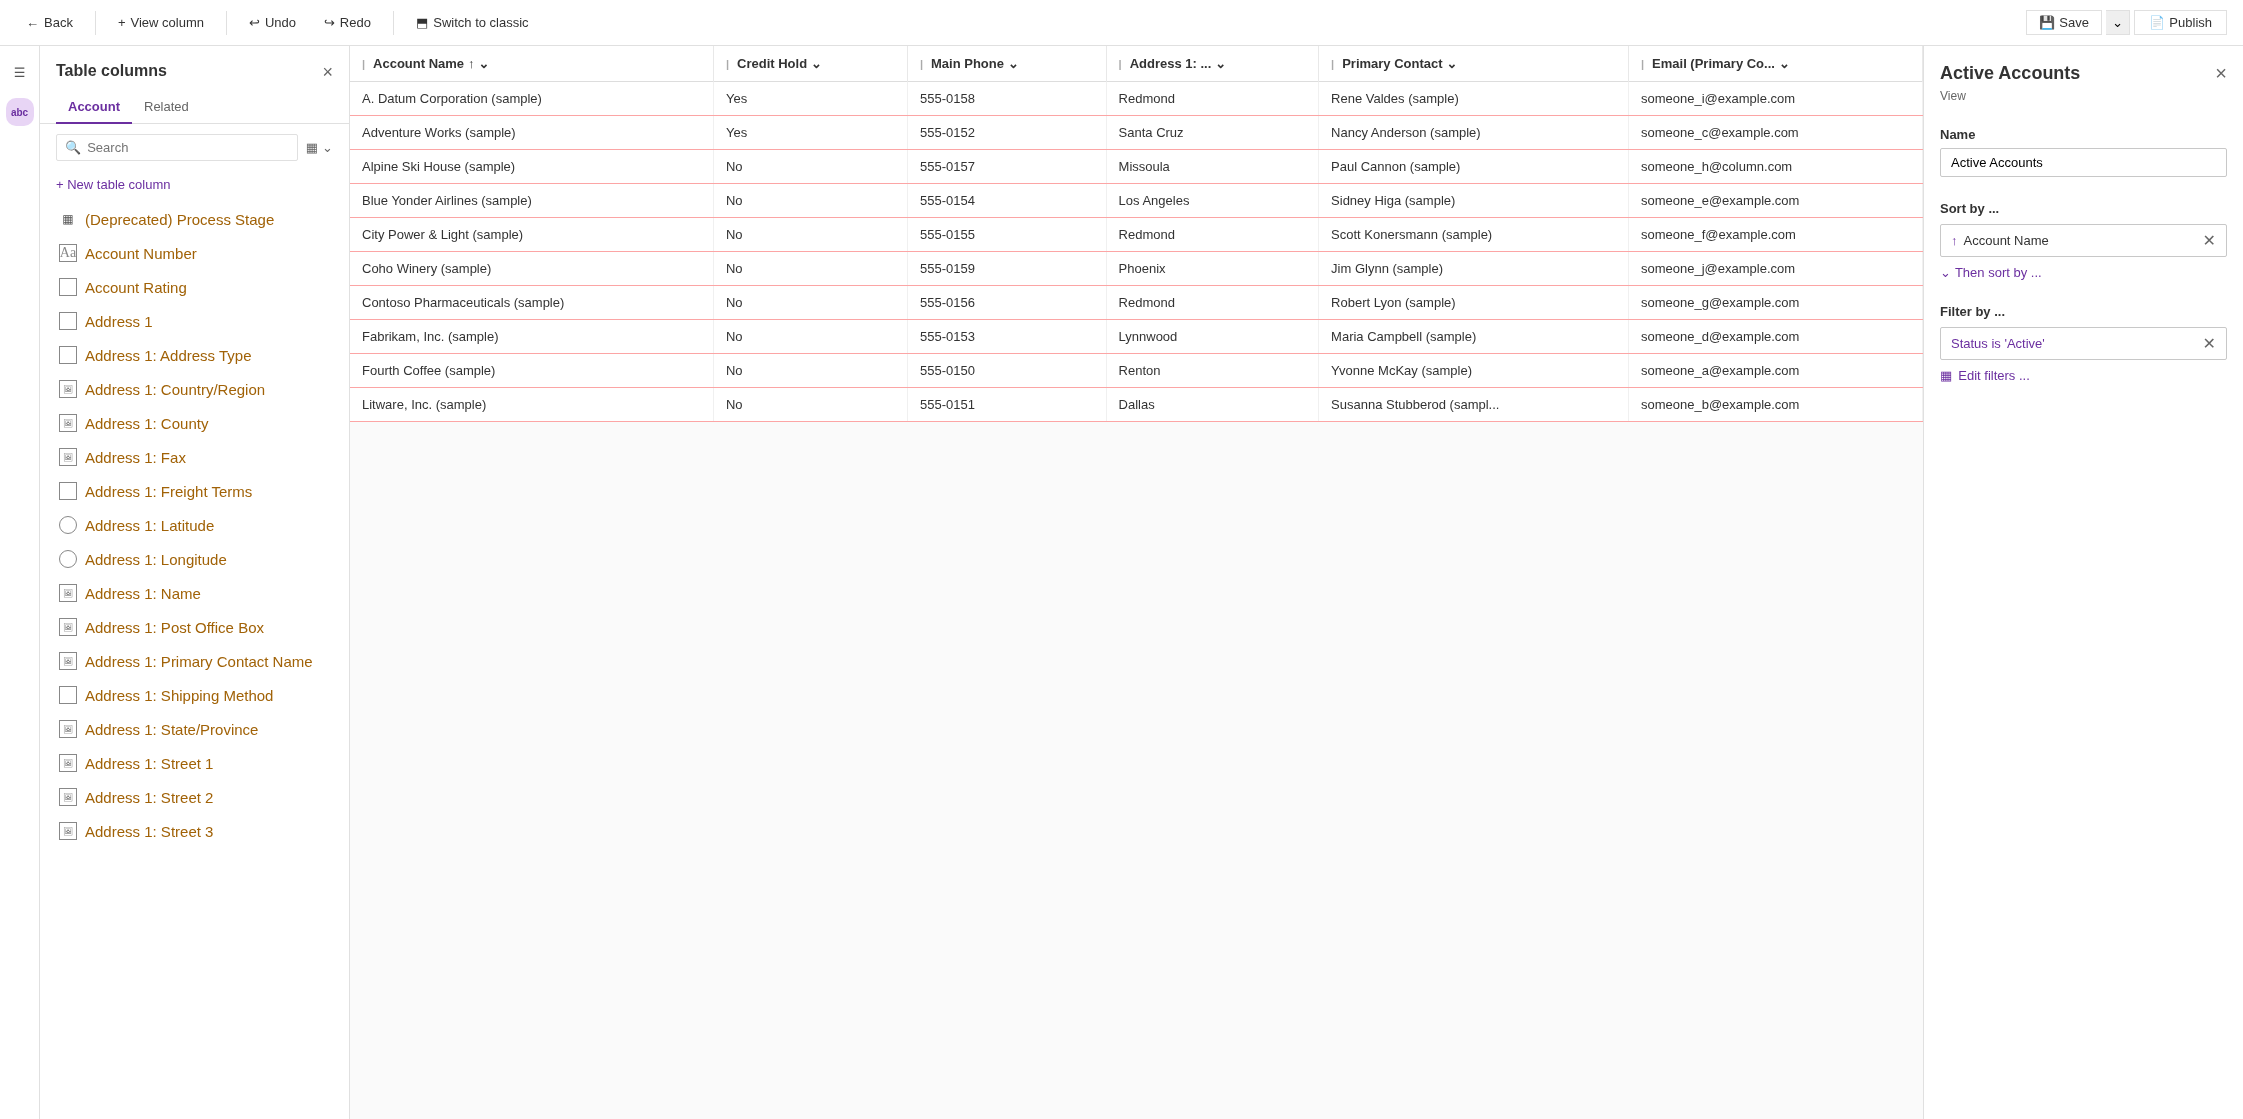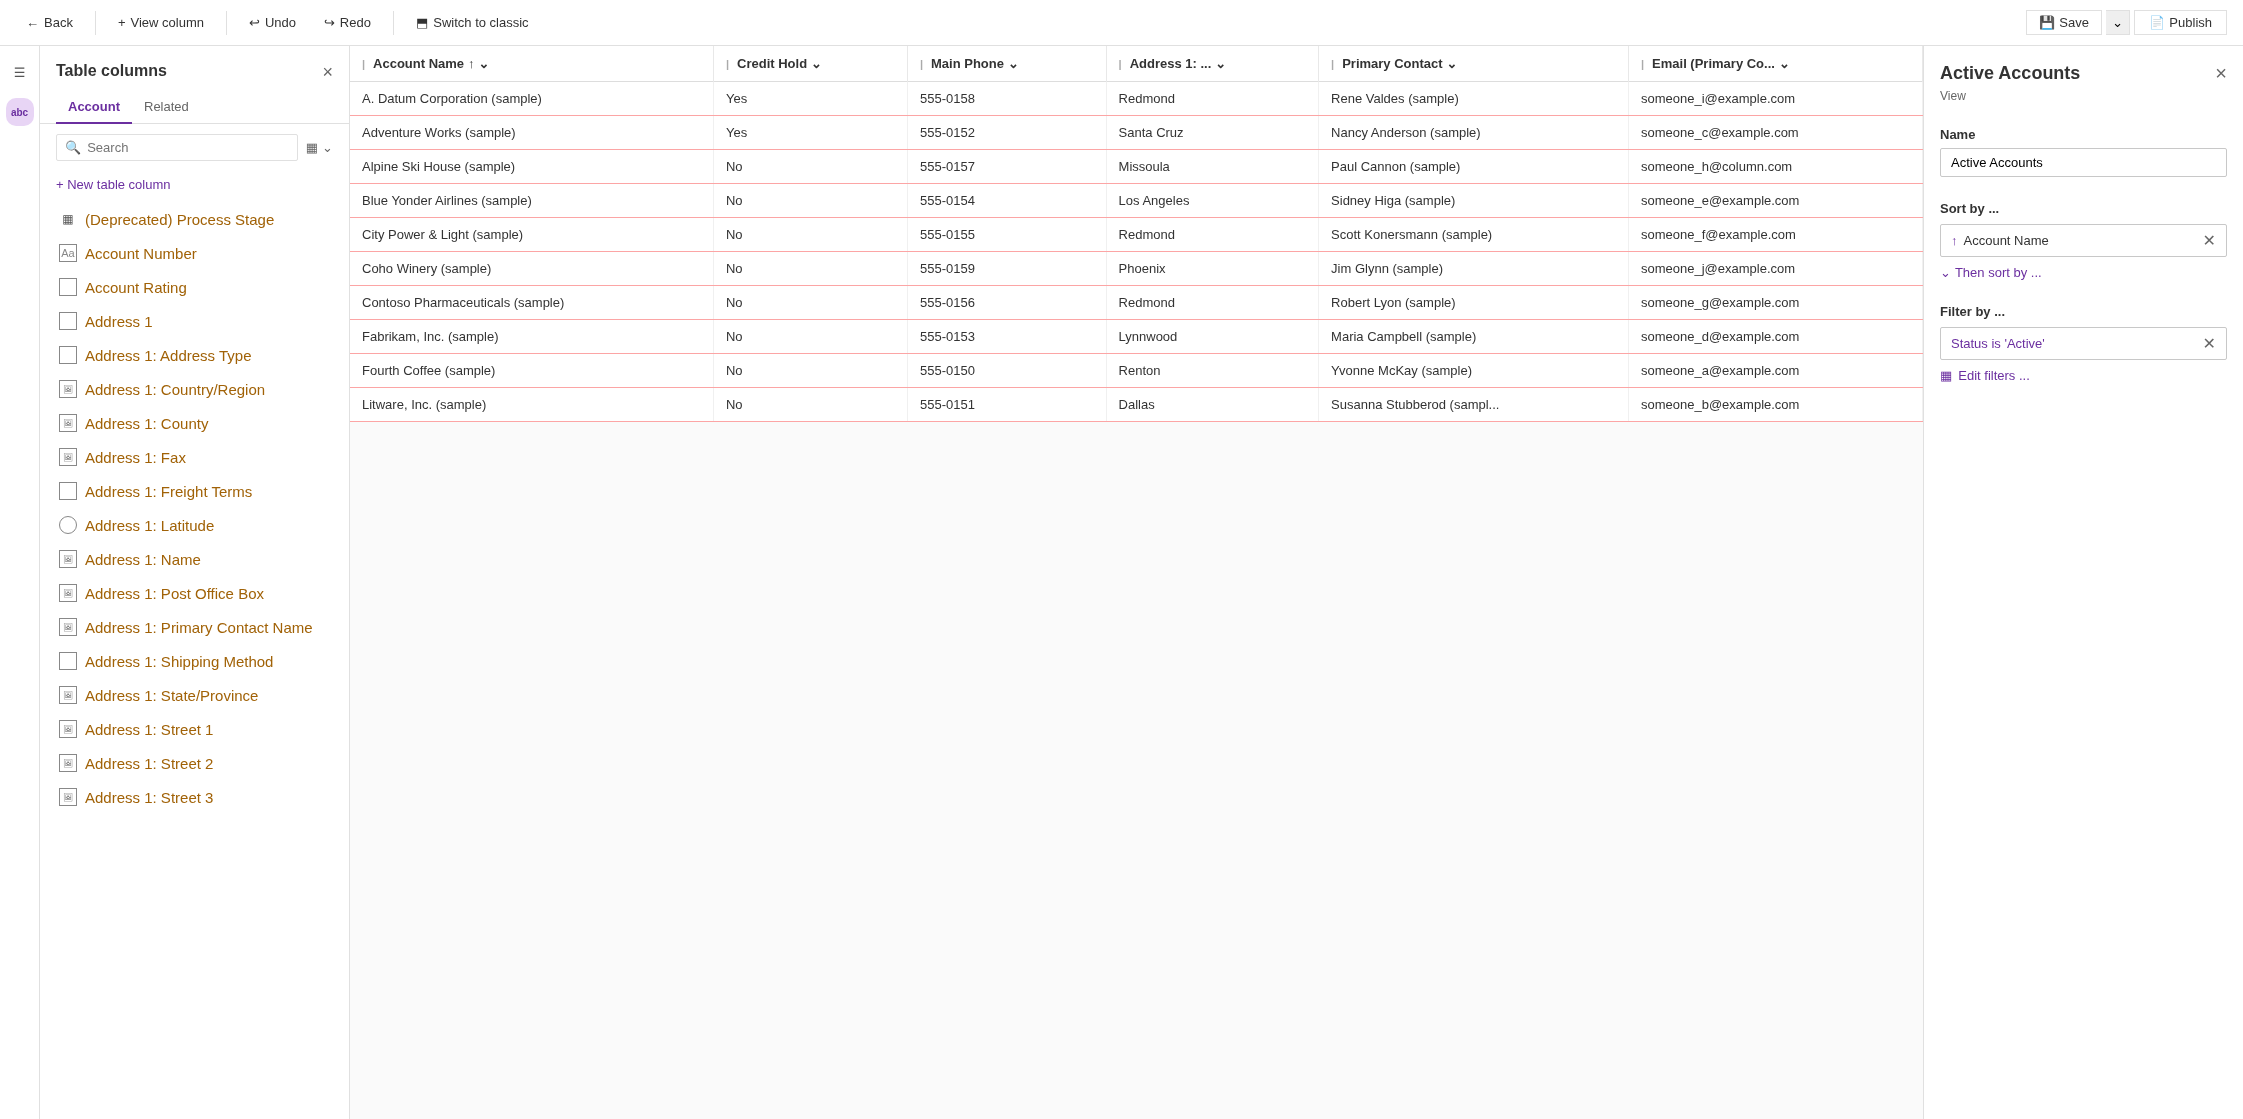--- a/index.html
+++ b/index.html
@@ -229,21 +229,21 @@
     <button class="new-column-btn">
       <span>+ New table column</span>
     </button>
 
     <div class="column-list">
       <div class="column-item">
         <div class="column-icon">▦</div>
         <span class="column-label">(Deprecated) Process Stage</span>
       </div>
       <div class="column-item">
-        <div class="column-icon" style="border:1px solid #888; font-size:11px; color:#888;">Aa</div>
+        <div class="column-icon" style="border:1px solid #888; font-size:14px; color:#888;font-family:Liberation Serif, serif;">Aa</div>
         <span class="column-label">Account Number</span>
       </div>
       <div class="column-item">
         <div class="column-icon" style="border:1px solid #888;"></div>
         <span class="column-label">Account Rating</span>
       </div>
       <div class="column-item">
         <div class="column-icon" style="border:1px solid #888;"></div>
         <span class="column-label">Address 1</span>
       </div>
@@ -263,20 +263,24 @@
         <div class="column-icon" style="border:1px solid #888; font-size:8px;">🖼</div>
         <span class="column-label">Address 1: Fax</span>
       </div>
       <div class="column-item">
         <div class="column-icon" style="border:1px solid #888;"></div>
         <span class="column-label">Address 1: Freight Terms</span>
       </div>
       <div class="column-item">
         <div class="column-icon" style="border:1px solid #888; border-radius:50%;"></div>
         <span class="column-label">Address 1: Latitude</span>
+      </div>
+      <div class="column-item">
+        <div class="column-icon" style="border:1px solid #888; border-radius:50%;"></div>
+        <span class="column-label">Address 1: Longitude</span>
       </div>
       <div class="column-item">
         <div class="column-icon" style="border:1px solid #888; font-size:8px;">🖼</div>
         <span class="column-label">Address 1: Name</span>
       </div>
       <div class="column-item">
         <div class="column-icon" style="border:1px solid #888; font-size:8px;">🖼</div>
         <span class="column-label">Address 1: Post Office Box</span>
       </div>
       <div class="column-item">

